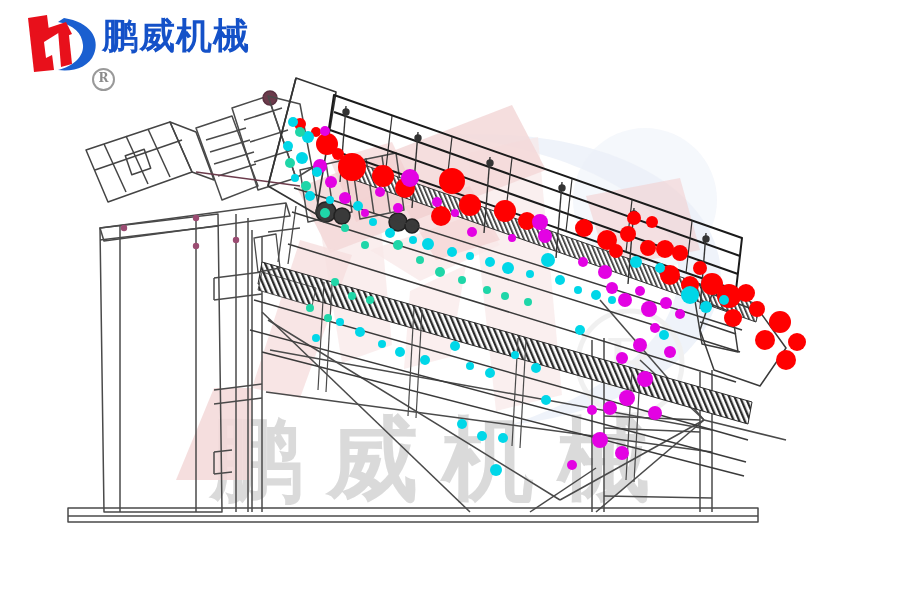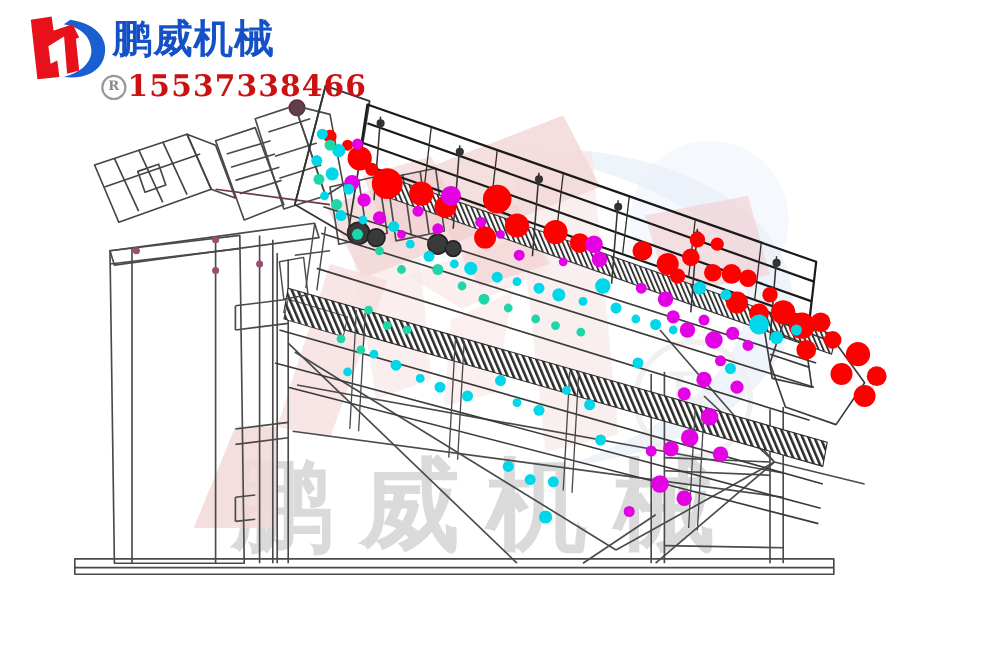--- a/index.html
+++ b/index.html
@@ -415,16 +415,15 @@
     <svg id="logo-mark" viewBox="0 0 86 62">
       <path d="M50 6 C76 10 86 26 80 42 C75 55 60 60 44 58
                C60 54 70 44 69 33 C68 21 60 13 44 10 Z" fill="#1a5fd0"></path>
       <path d="M14 6 L33 3 L40 58 L20 60 Z" fill="#e8101b"></path>
       <path d="M22 20 L52 10 L58 22 L30 33 Z" fill="#e8101b"></path>
       <path d="M30 30 L46 20 L44 40 L32 46 Z" fill="#ffffff"></path>
       <path d="M44 18 L54 14 L58 52 L47 55 Z" fill="#e8101b"></path>
     </svg>
     <div id="company-name">鹏威机械</div>
     <div id="reg-mark">R</div>
-    <div id="phone-number">15537338466</div>
   </div>
 
 </div>
 
 </body></html>

